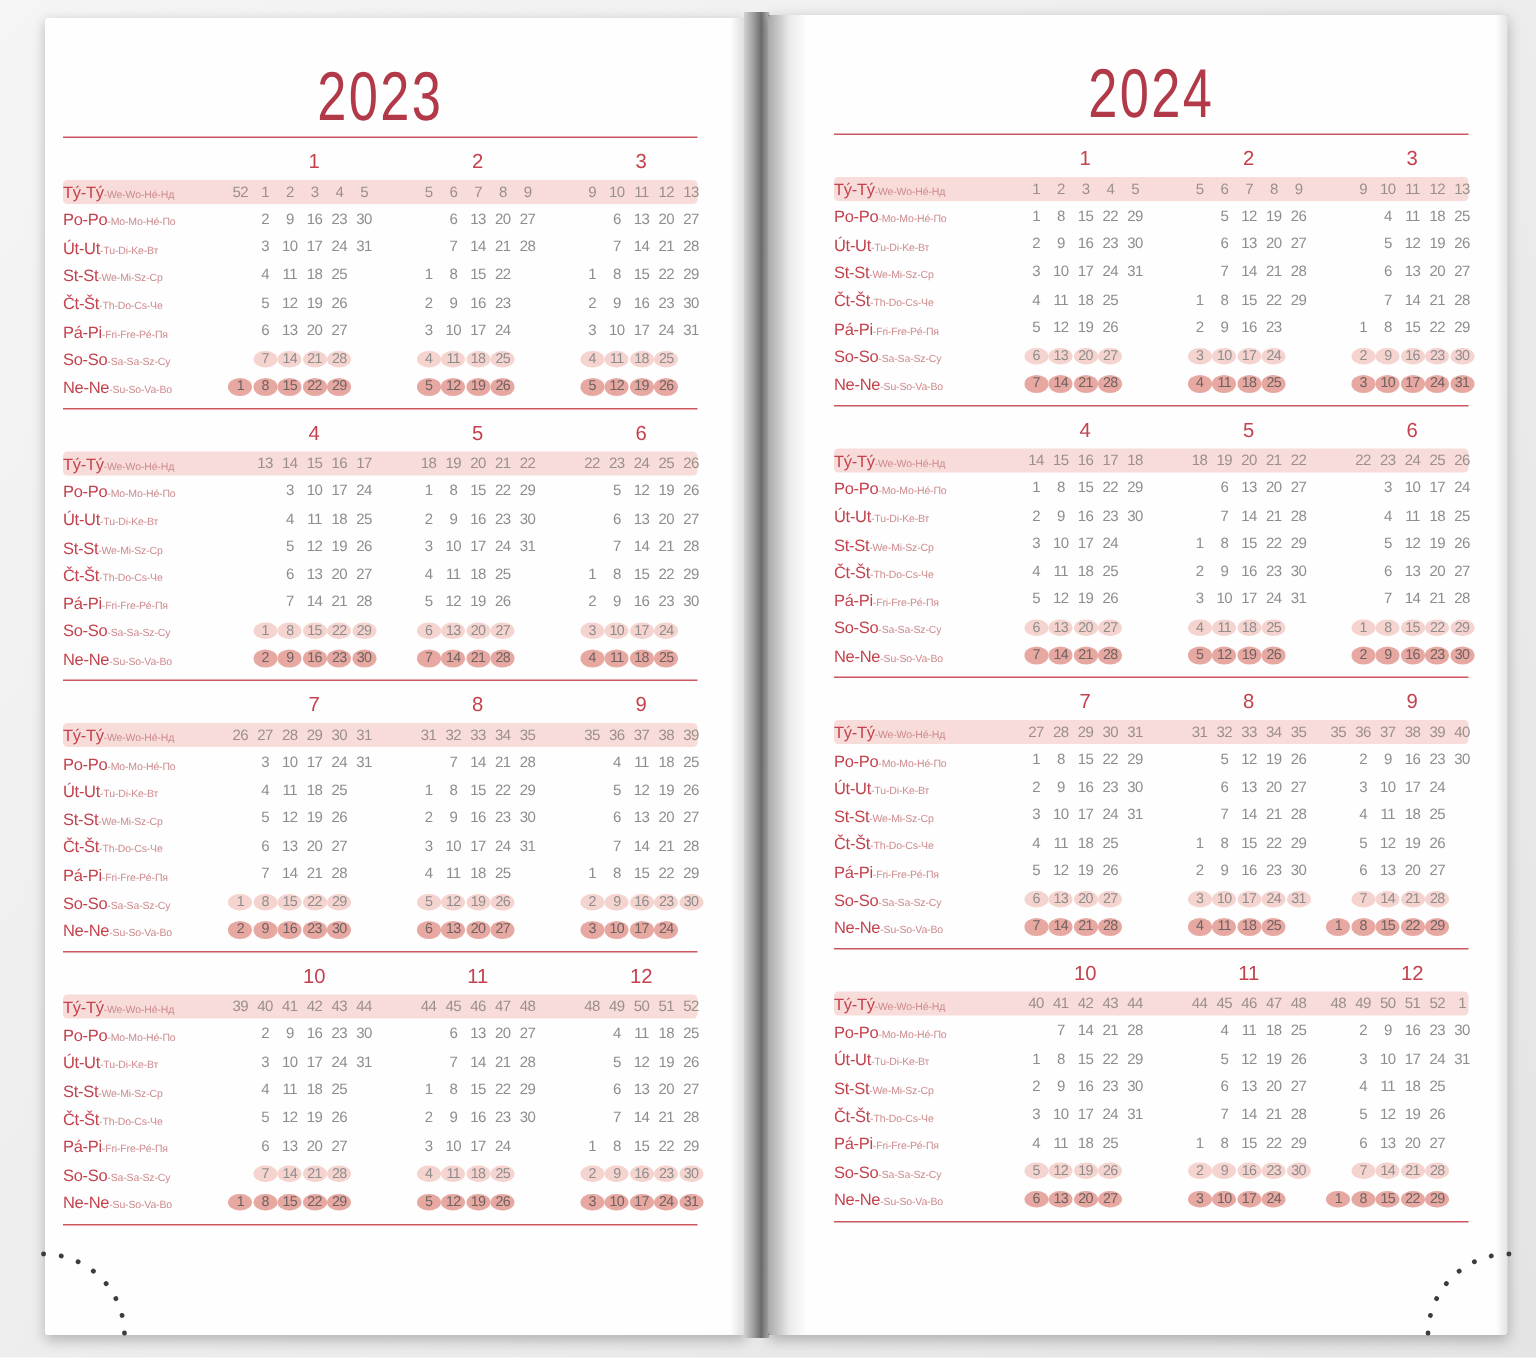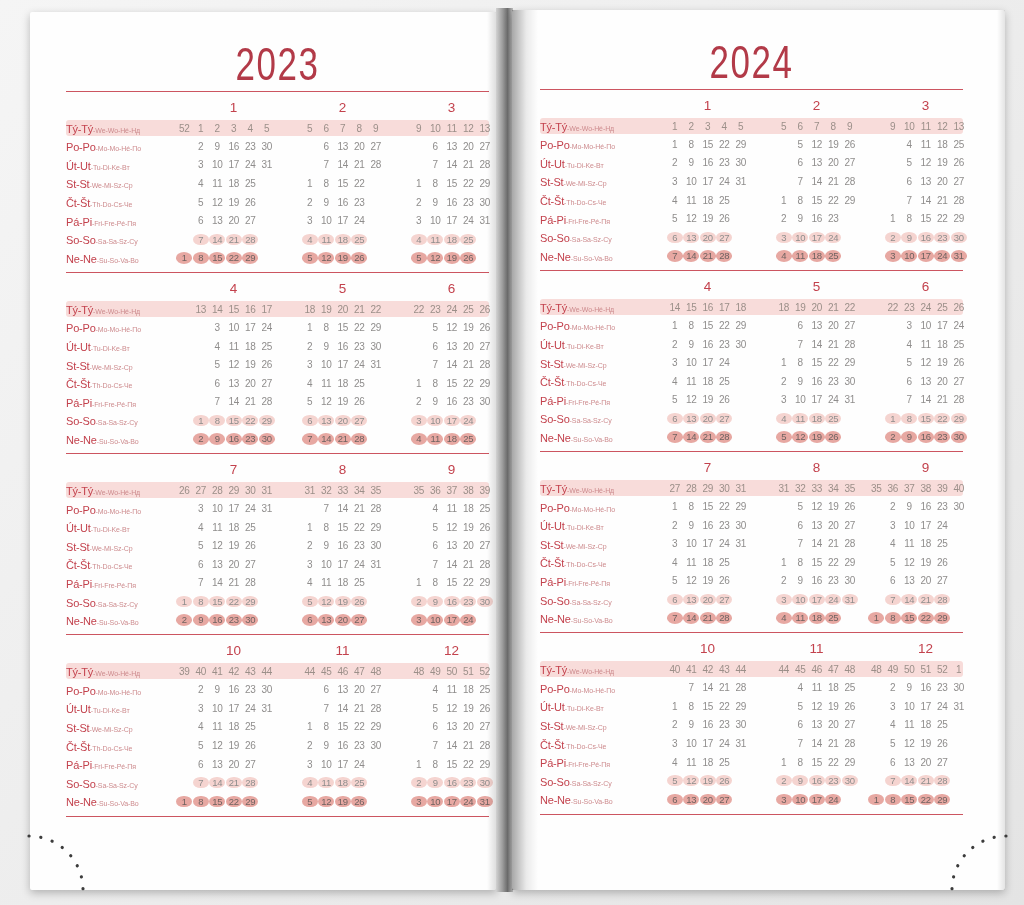--- a/index.html
+++ b/index.html
@@ -12,22 +12,22 @@
   .page-left::after{content:"";position:absolute;right:0;top:0;bottom:0;width:10px;
         background:linear-gradient(to left,rgba(0,0,0,.14),rgba(0,0,0,0));pointer-events:none;}
   .page-right{left:512px;top:10px;width:493px;height:880px;}
   .page-right::before{content:"";position:absolute;left:0;top:0;bottom:0;width:26px;
         background:linear-gradient(to right,rgba(0,0,0,.34),rgba(0,0,0,.08) 55%,rgba(0,0,0,0));pointer-events:none;}
   .page-right::after{content:"";position:absolute;right:0;top:0;bottom:0;width:8px;
         background:linear-gradient(to right,rgba(0,0,0,0),rgba(0,0,0,.10));pointer-events:none;}
   .spine{position:absolute;left:496px;top:8px;width:17px;height:884px;
         background:linear-gradient(to right,#d2d2d2,#9a9a9a 40%,#6e6e6e 68%,#c0c0c0);}
   .page-inner{position:relative;}
-  .page-left  .page-inner{margin-left:36px;width:423px;}
-  .page-right .page-inner{margin-left:28px;width:423px;}
+  .page-left  .page-inner{margin-left:12px;width:423px;}
+  .page-right .page-inner{margin-left:44px;width:423px;}
   .year{margin-top:26px;height:52px;line-height:52px;text-align:center;
         font-size:46px;color:var(--year-red,#b23a48);transform:scaleX(.76);letter-spacing:2px;}
   .rule{border-top:1.6px solid var(--rule-red,#cc5560);height:0;}
   .year-rule{margin-top:1px;}
   .section-rule{margin-top:5px;margin-bottom:2px;}
   .mlabels{display:flex;align-items:center;height:23px;margin-top:4px;}
   .mlabels .spacer{width:110px;flex:none;}
   .mlabel{width:99px;flex:none;text-align:center;font-size:13.5px;
         color:var(--accent-red,#c3424d);padding-left:16px;box-sizing:border-box;}
   .mlabel + .mlabel{margin-left:10px;}

